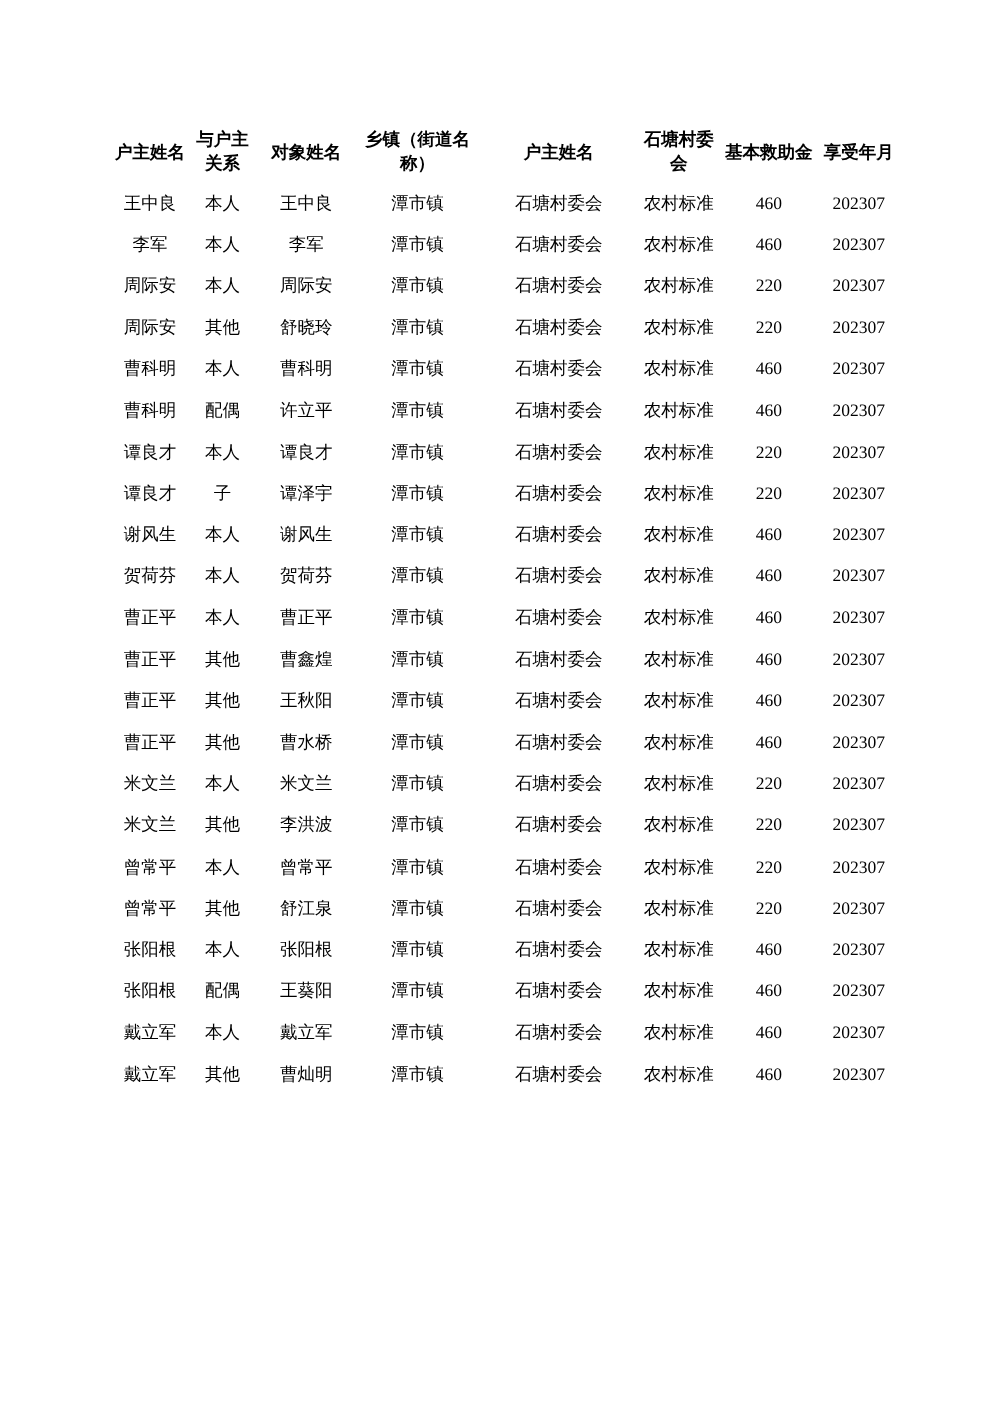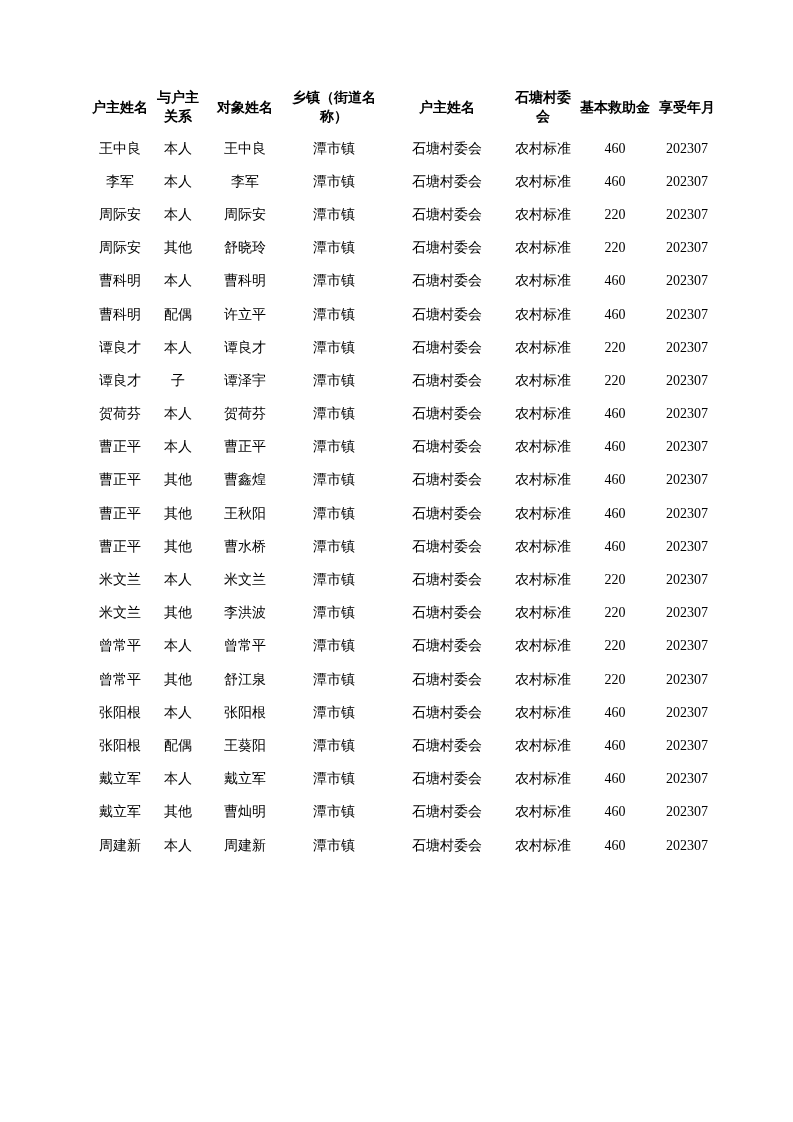--- a/index.html
+++ b/index.html
@@ -12,21 +12,21 @@
     width: 793px;
     height: 1122px;
     background: #ffffff;
     overflow: hidden;
     font-family: "Liberation Serif", "DejaVu Serif", serif;
     color: #000000;
   }
   table.roster {
     position: absolute;
     left: 88px;
-    top: 82px;
+    top: 97px;
     width: 630px;
     border-collapse: collapse;
     table-layout: fixed;
   }
   table.roster th,
   table.roster td {
     padding: 0;
     margin: 0;
     text-align: center;
     vertical-align: middle;
@@ -153,20 +153,30 @@
           <td>谭良才</td>
           <td>子</td>
           <td>谭泽宇</td>
           <td>潭市镇</td>
           <td>石塘村委会</td>
           <td>农村标准</td>
           <td>220</td>
           <td>202307</td>
         </tr>
         <tr>
+          <td>谢风生</td>
+          <td>本人</td>
+          <td>谢风生</td>
+          <td>潭市镇</td>
+          <td>石塘村委会</td>
+          <td>农村标准</td>
+          <td>460</td>
+          <td>202307</td>
+        </tr>
+        <tr>
           <td>贺荷芬</td>
           <td>本人</td>
           <td>贺荷芬</td>
           <td>潭市镇</td>
           <td>石塘村委会</td>
           <td>农村标准</td>
           <td>460</td>
           <td>202307</td>
         </tr>
         <tr>
@@ -276,30 +286,20 @@
           <td>潭市镇</td>
           <td>石塘村委会</td>
           <td>农村标准</td>
           <td>460</td>
           <td>202307</td>
         </tr>
         <tr>
           <td>戴立军</td>
           <td>其他</td>
           <td>曹灿明</td>
-          <td>潭市镇</td>
-          <td>石塘村委会</td>
-          <td>农村标准</td>
-          <td>460</td>
-          <td>202307</td>
-        </tr>
-        <tr>
-          <td>周建新</td>
-          <td>本人</td>
-          <td>周建新</td>
           <td>潭市镇</td>
           <td>石塘村委会</td>
           <td>农村标准</td>
           <td>460</td>
           <td>202307</td>
         </tr>
       </tbody>
   </table>
 </div>
 

